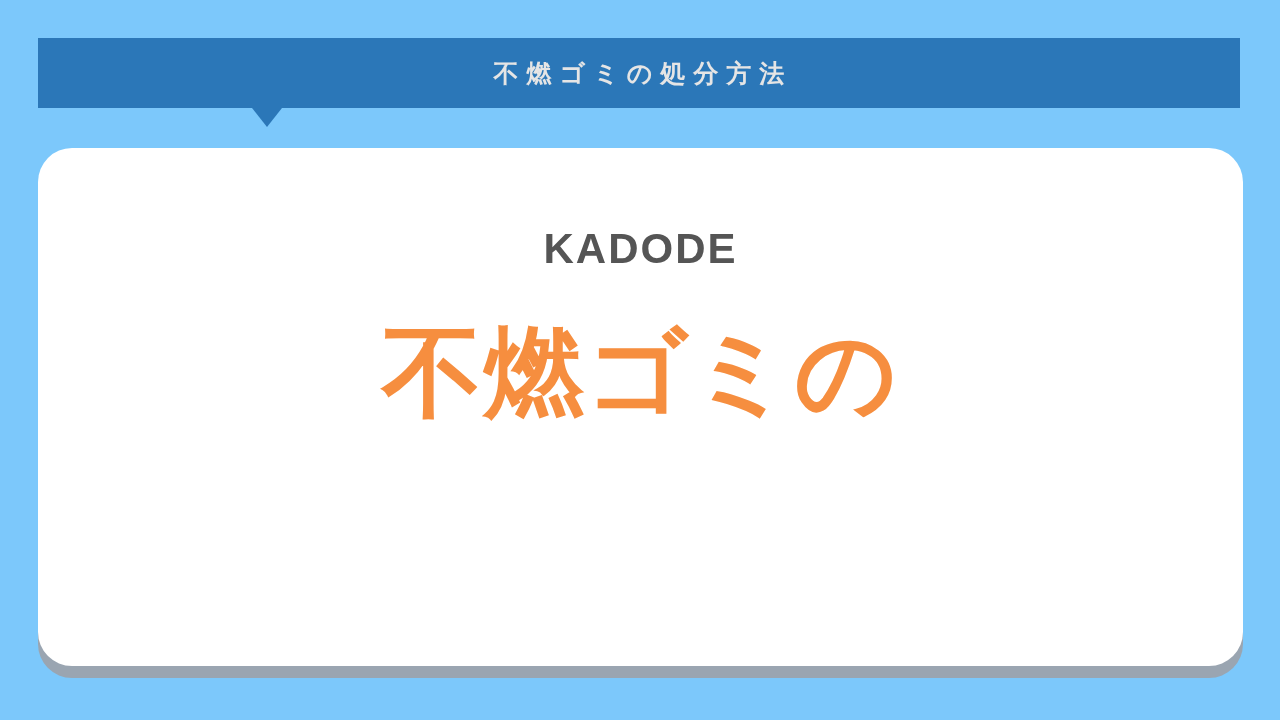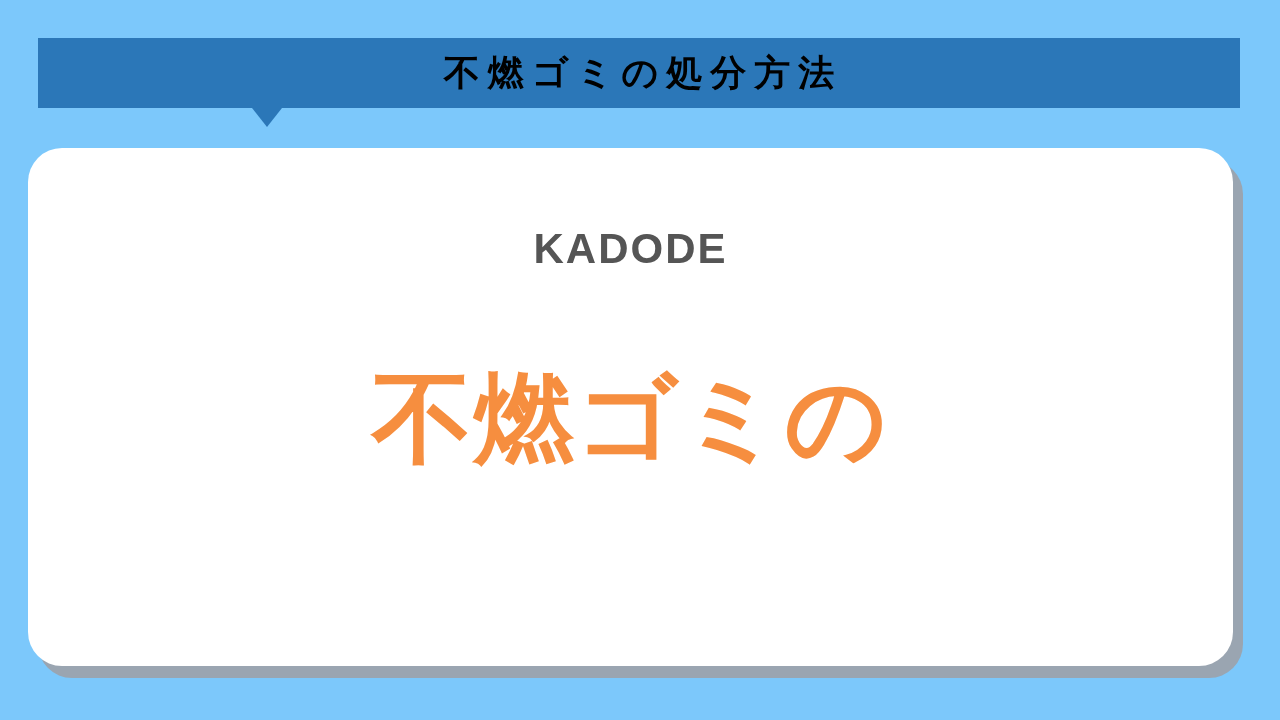--- a/index.html
+++ b/index.html
@@ -30,22 +30,22 @@
     width: 1202px;
     height: 70px;
     background: #2b77b8;
     display: flex;
     align-items: center;
     justify-content: center;
     box-sizing: border-box;
   }
 
   .banner-title {
-    color: #000000;
-    font-size: 36px;
+    color: #e5e5e5;
+    font-size: 25px;
     font-weight: 700;
     letter-spacing: 8px;
     text-indent: 8px;
     line-height: 1;
     white-space: nowrap;
     font-family: "DejaVu Sans", "Liberation Sans", sans-serif;
   }
 
   .banner-pointer {
     position: absolute;
@@ -64,21 +64,21 @@
     left: 38px;
     top: 160px;
     width: 1205px;
     height: 518px;
     background: #9aa5b1;
     border-radius: 34px;
   }
 
   .card {
     position: absolute;
-    left: 28px;
+    left: 38px;
     top: 148px;
     width: 1205px;
     height: 518px;
     background: #ffffff;
     border-radius: 34px;
     display: flex;
     flex-direction: column;
     align-items: center;
     box-sizing: border-box;
   }
@@ -100,21 +100,20 @@
     font-size: 100px;
     font-weight: 700;
     line-height: 1.26;
     letter-spacing: 2px;
     font-family: "DejaVu Sans", "Liberation Sans", sans-serif;
   }
 
   .headline-line {
     display: block;
     white-space: nowrap;
-    margin-top: 46px;
   }
 </style>
 </head>
 <body>
 
 <div class="slide">
 
   <div class="banner">
     <span class="banner-title">不燃ゴミの処分方法</span>
   </div>

